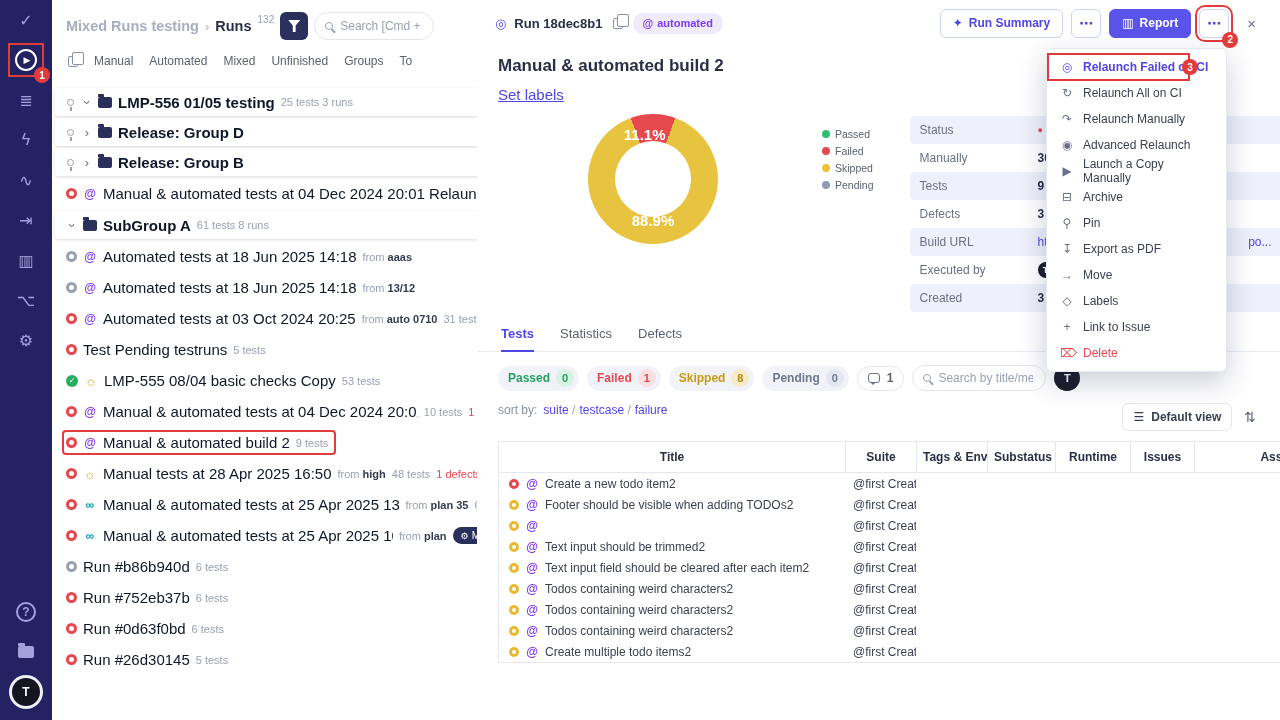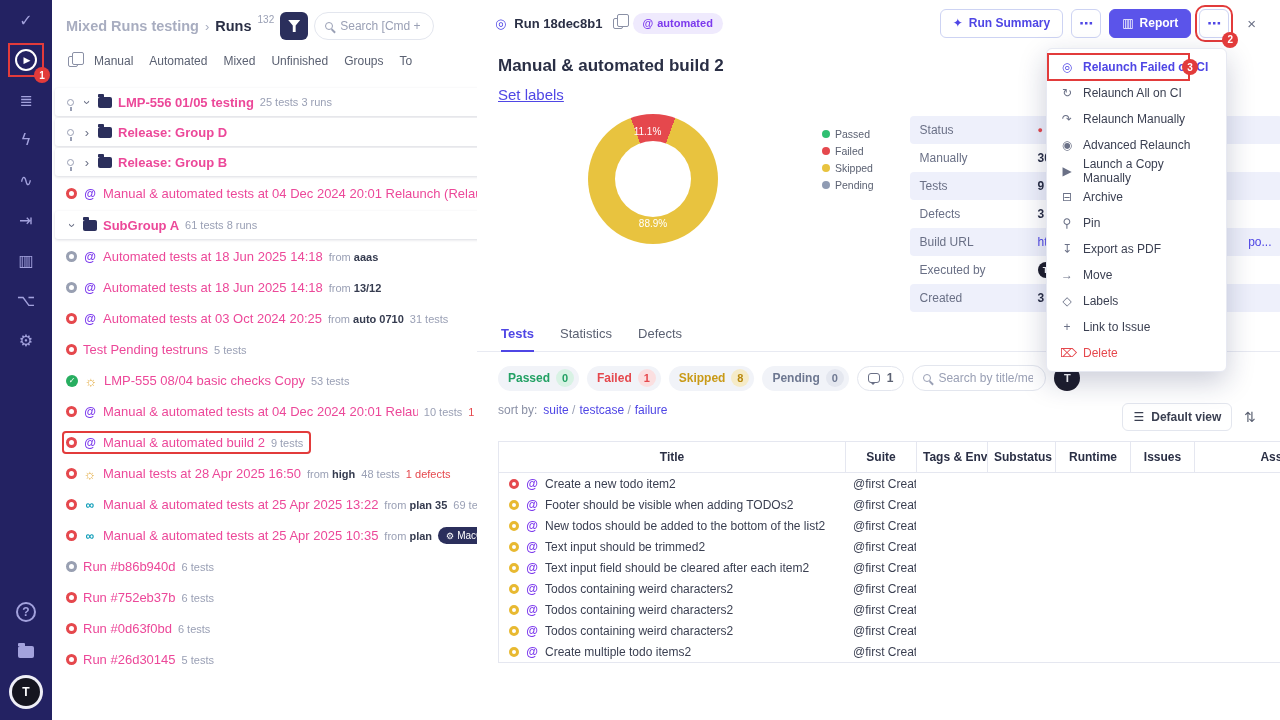--- a/index.html
+++ b/index.html
@@ -62,21 +62,21 @@
   .st-neutral{border:3px solid #99a0b2}
   .st-passed{background:#27ae60;width:12px;height:12px;color:#fff;font-size:8px;display:flex;align-items:center;justify-content:center}
   .st-passed::before{content:"✓"}
   .kind{font-size:12px;flex:none;width:14px;text-align:center}
   .k-automated{color:#7c3aed;font-weight:700}
   .k-automated::before{content:"@"}
   .k-manual{color:#e2a93c}
   .k-manual::before{content:"☼";font-size:14px}
   .k-mixed{color:#0e9db8;font-weight:700}
   .k-mixed::before{content:"∞"}
-  .rtitle{color:#ec4899;font-size:13px;flex:0 1 auto;min-width:40px;overflow:hidden}
+  .rtitle{color:#0f172a;font-size:15px;flex:0 1 auto;min-width:40px;overflow:hidden}
   .t-group .rtitle{font-weight:700}
   .rmeta,.rfrom{color:#9aa0b5;font-size:11px;flex:none}
   .rfrom b{color:#353b4f}
   .rdef{color:#e5484d;font-size:11px;flex:none}
   .rbadge{display:inline-flex;align-items:center;gap:3px;background:#2b2f5c;color:#fff;border-radius:9px;height:17px;padding:0 8px;font-size:10px;flex:none}
   .rbadge .gear{font-size:9px}
   .panel-scrollthumb{position:absolute;right:2px;top:337px;width:6px;height:148px;background:#c9ccd6;border-radius:3px}
 
   
   .main{position:absolute;left:477px;top:0;right:0;bottom:0;background:#fff;overflow:hidden}
@@ -95,21 +95,21 @@
   .more-wrap{position:relative;display:inline-flex}
   .boxed2{outline:2px solid #e23b3b;outline-offset:2px}
   .b2{position:absolute;right:-9px;bottom:-10px}
   .xclose{border:none;background:none;color:#6a7086;font-size:15px;margin-left:4px}
   h1{margin:10px 0 0 21px;font-size:17px;font-weight:700;color:#2a2f45}
   .setlabels{display:inline-block;margin:10px 0 0 21px;font-size:15px;color:#4f46e5;text-decoration:underline;cursor:pointer}
   .overview{display:flex;margin-top:10px}
   .donut-wrap{position:relative;width:130px;height:130px;margin-left:111px;flex:none}
   .donut{width:130px;height:130px;border-radius:50%;background:conic-gradient(from -20deg,#e5484d 0 11.1%,#e8c33f 11.1% 100%);position:relative}
   .donut::after{content:"";position:absolute;inset:27px;background:#fff;border-radius:50%}
-  .dlab{position:absolute;color:#fff;font-size:10px;font-weight:400;z-index:2}
+  .dlab{position:absolute;color:#fff;font-size:15px;font-weight:700;z-index:2}
   .dfail{top:12px;left:50%;transform:translateX(-70%)}
   .dskip{bottom:15px;left:50%;transform:translateX(-50%)}
   .legend{margin-left:104px;margin-top:14px;display:flex;flex-direction:column;gap:5px;flex:none}
   .lg-item{display:flex;align-items:center;gap:5px;font-size:10.5px;color:#5b6172}
   .lg-dot{width:8px;height:8px;border-radius:50%;flex:none}
   .lg-passed{background:#2fbf71}.lg-failed{background:#e5484d}.lg-skipped{background:#e8c33f}.lg-pending{background:#8f9bb3}
   .details{margin-left:36px;width:372px;margin-top:2px;flex:none}
   .details > div:nth-of-type(odd){background:#eef0fb}
   .drow{display:flex;align-items:center;height:28px;padding:0 10px;border-radius:4px;font-size:12px}
   .dlabel{width:118px;color:#6a7086;flex:none}
@@ -808,21 +808,20 @@
           <div class="td"></div>
           <div class="td"></div>
           <div class="td"></div>
           <div class="td"></div>
         </div>
 
         <div class="trow">
           <div class="td tdtitle">
             <span class="st st-skipped"></span>
             <span class="kind k-automated"></span>
-            <span>New todos should be added to the bottom of the list2</span>
           </div>
           <div class="td">@first Create ...</div>
           <div class="td"></div>
           <div class="td"></div>
           <div class="td"></div>
           <div class="td"></div>
           <div class="td"></div>
         </div>
 
         <div class="trow">

